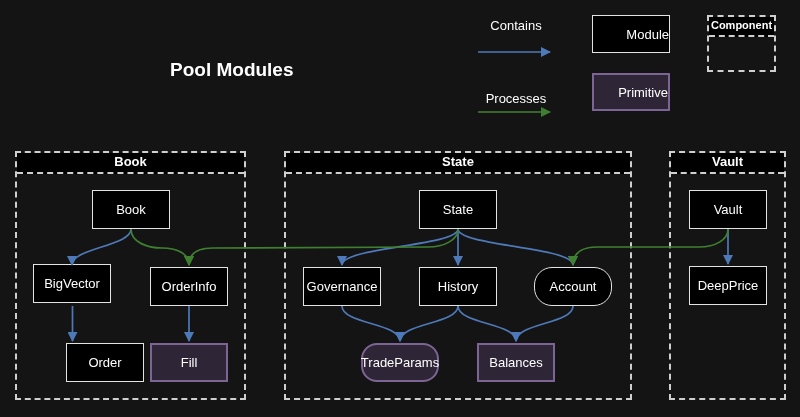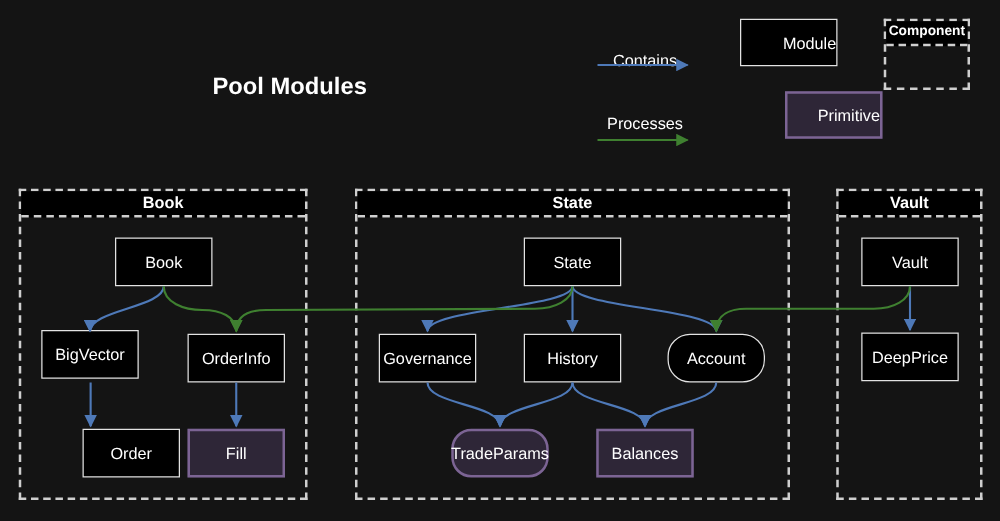--- a/index.html
+++ b/index.html
@@ -32,27 +32,27 @@
   .edge-contains{stroke:var(--blue); fill:none; stroke-width:1.7;}
   .edge-processes{stroke:var(--green); fill:none; stroke-width:1.7;}
   .fill-blue{fill:var(--blue);}
   .fill-green{fill:var(--green);}
 </style>
 </head>
 <body>
 
 <div class="title">Pool Modules</div>
 
-<div class="legend-label" style="left:477px; top:41px;">Contains</div>
+<div class="legend-label" style="left:477px; top:18px;">Contains</div>
 <div class="legend-label" style="left:477px; top:91px;">Processes</div>
 
 <div class="node legend-node" style="left:592px; top:15px;">
   <span>Module</span>
 </div>
-<div class="node legend-node primitive" style="left:628px; top:73px;">
+<div class="node legend-node primitive" style="left:592px; top:73px;">
   <span>Primitive</span>
 </div>
 <div class="component-box">
   <div class="group-header">Component</div>
 </div>
 
 <div class="group" style="left:15px; top:151px; width:231px; height:249px;">
   <div class="group-header">Book</div>
 </div>
 <div class="group" style="left:284px; top:151px; width:348px; height:249px;">

